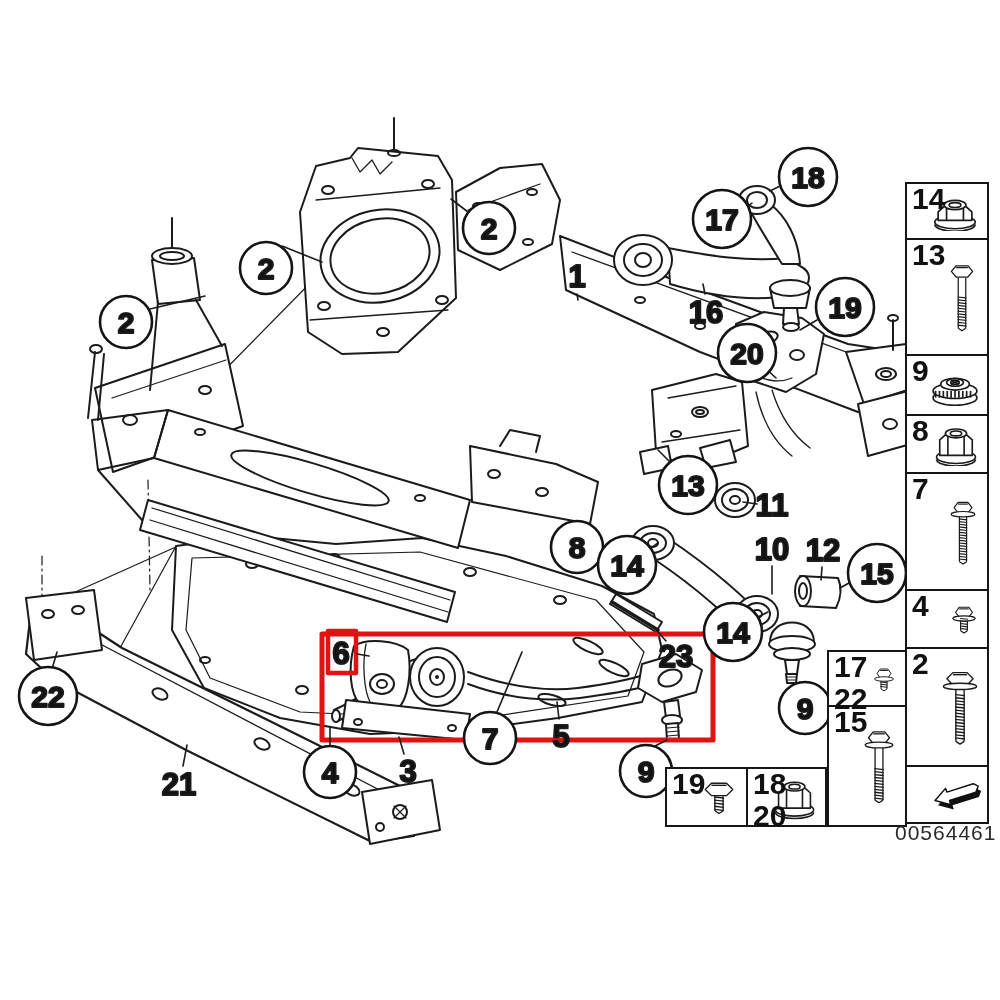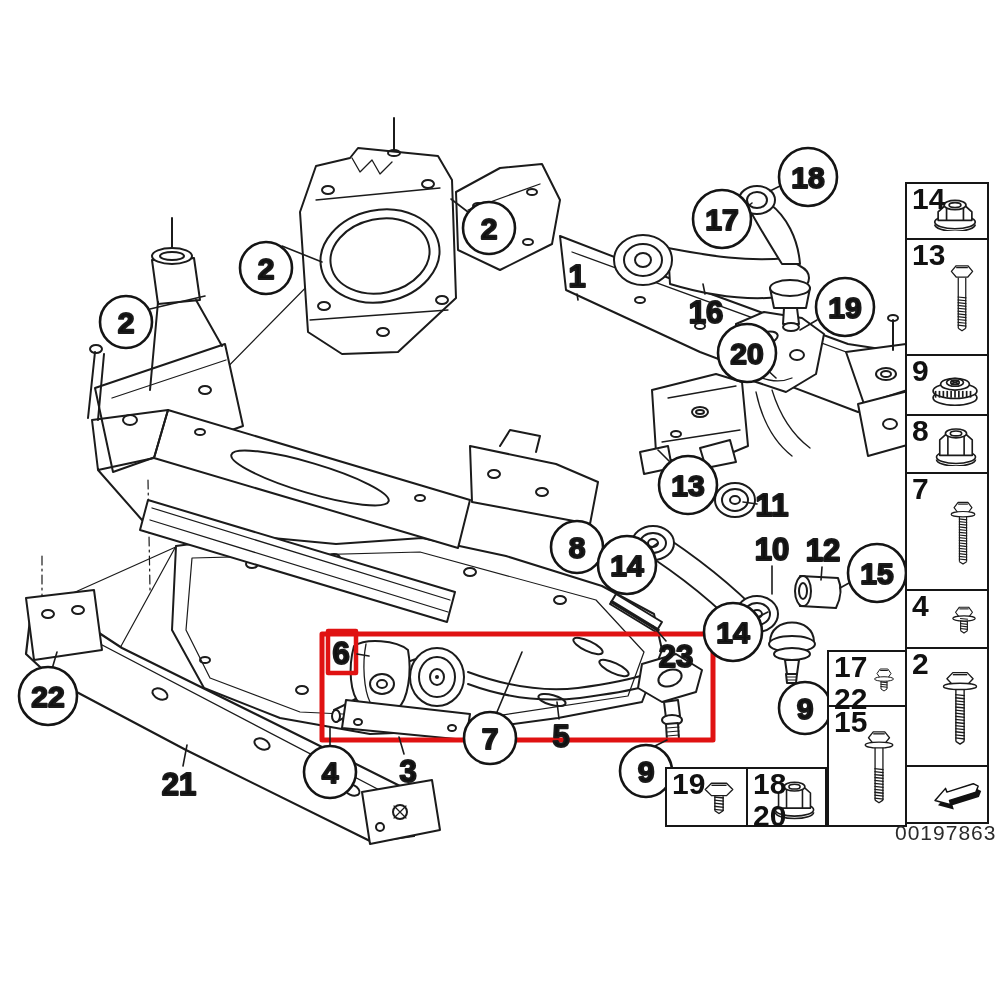--- a/index.html
+++ b/index.html
@@ -502,14 +502,14 @@
     <path d="M8,45 A24,8 0 0 0 56,45"></path>
     <polygon fill="#fff" points="12,40 12,21 22,12 42,12 52,21 52,40"></polygon>
     <line x1="22" y1="12" x2="22" y2="40"></line>
             <line x1="42" y1="12" x2="42" y2="40"></line>
     <ellipse fill="#fff" cx="32" cy="13" rx="13" ry="5.5"></ellipse>
     <ellipse cx="32" cy="13" rx="7" ry="3"></ellipse>
           </svg></div>
       </div>
     </div>
 
-  <div class="part-number" style="left:895px;top:821px;width:100px;text-align:center;">00197863</div>
+  <div class="part-number" style="left:895px;top:821px;width:100px;text-align:center;">00564461</div>
 </div>
 
 </body></html>

